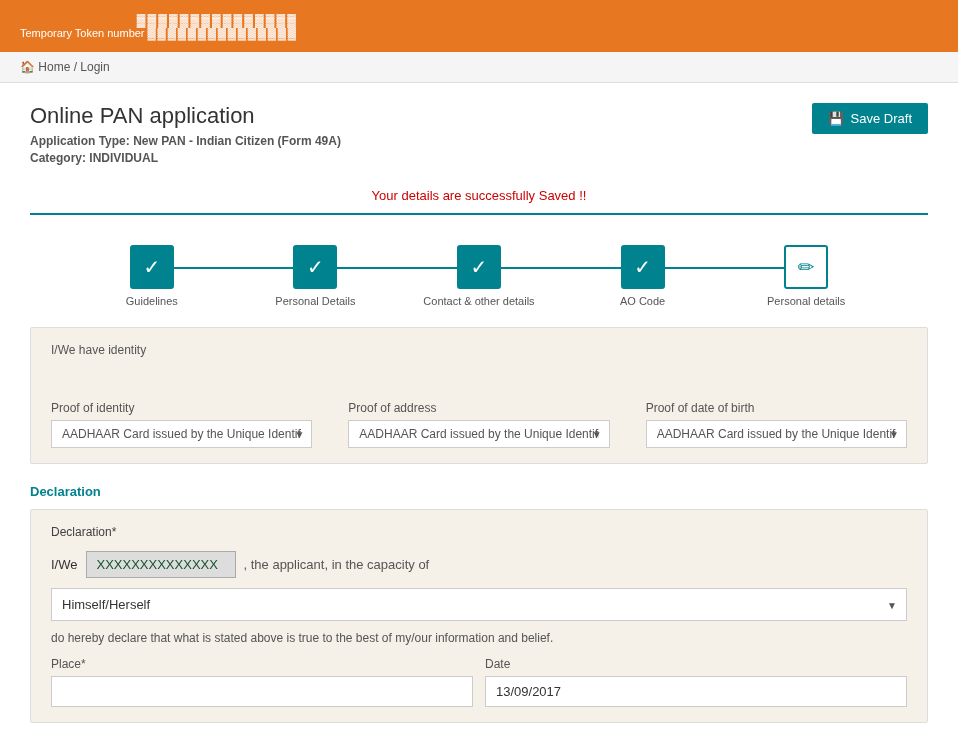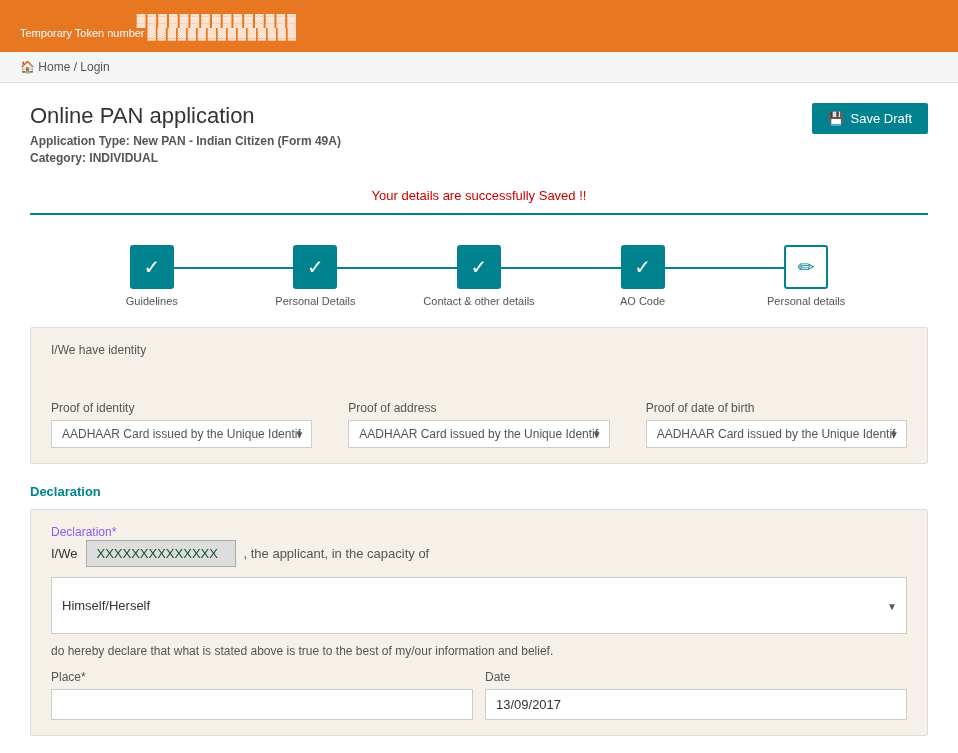--- a/index.html
+++ b/index.html
@@ -158,21 +158,21 @@
       position: absolute;
       right: 8px;
       top: 50%;
       transform: translateY(-50%);
       font-size: 10px;
       color: #555;
       pointer-events: none;
     }
 
     
-    .decl-label { font-size: 12px; color: #8b5cf6; margin-bottom: 1px; }
+    .decl-label { font-size: 12px; color: #404040; margin-bottom: 12px; }
 
     .iwe-row {
       display: flex;
       align-items: center;
       gap: 8px;
       margin-bottom: 10px;
       font-size: 13px;
     }
     .iwe-input {
       background: #ddd;
@@ -183,21 +183,21 @@
       color: #14532d;
     }
     .capacity-text { font-size: 13px; color: #555; }
 
     .capacity-select-wrapper {
       position: relative;
       margin-bottom: 10px;
     }
     .capacity-select {
       width: 100%;
-      padding: 20px 10px;
+      padding: 8px 10px;
       border: 1px solid #ccc;
       background: #fff;
       font-size: 13px;
       color: #333;
       appearance: none;
       cursor: pointer;
     }
     .capacity-select-wrapper::after {
       content: '▼';
       position: absolute;

